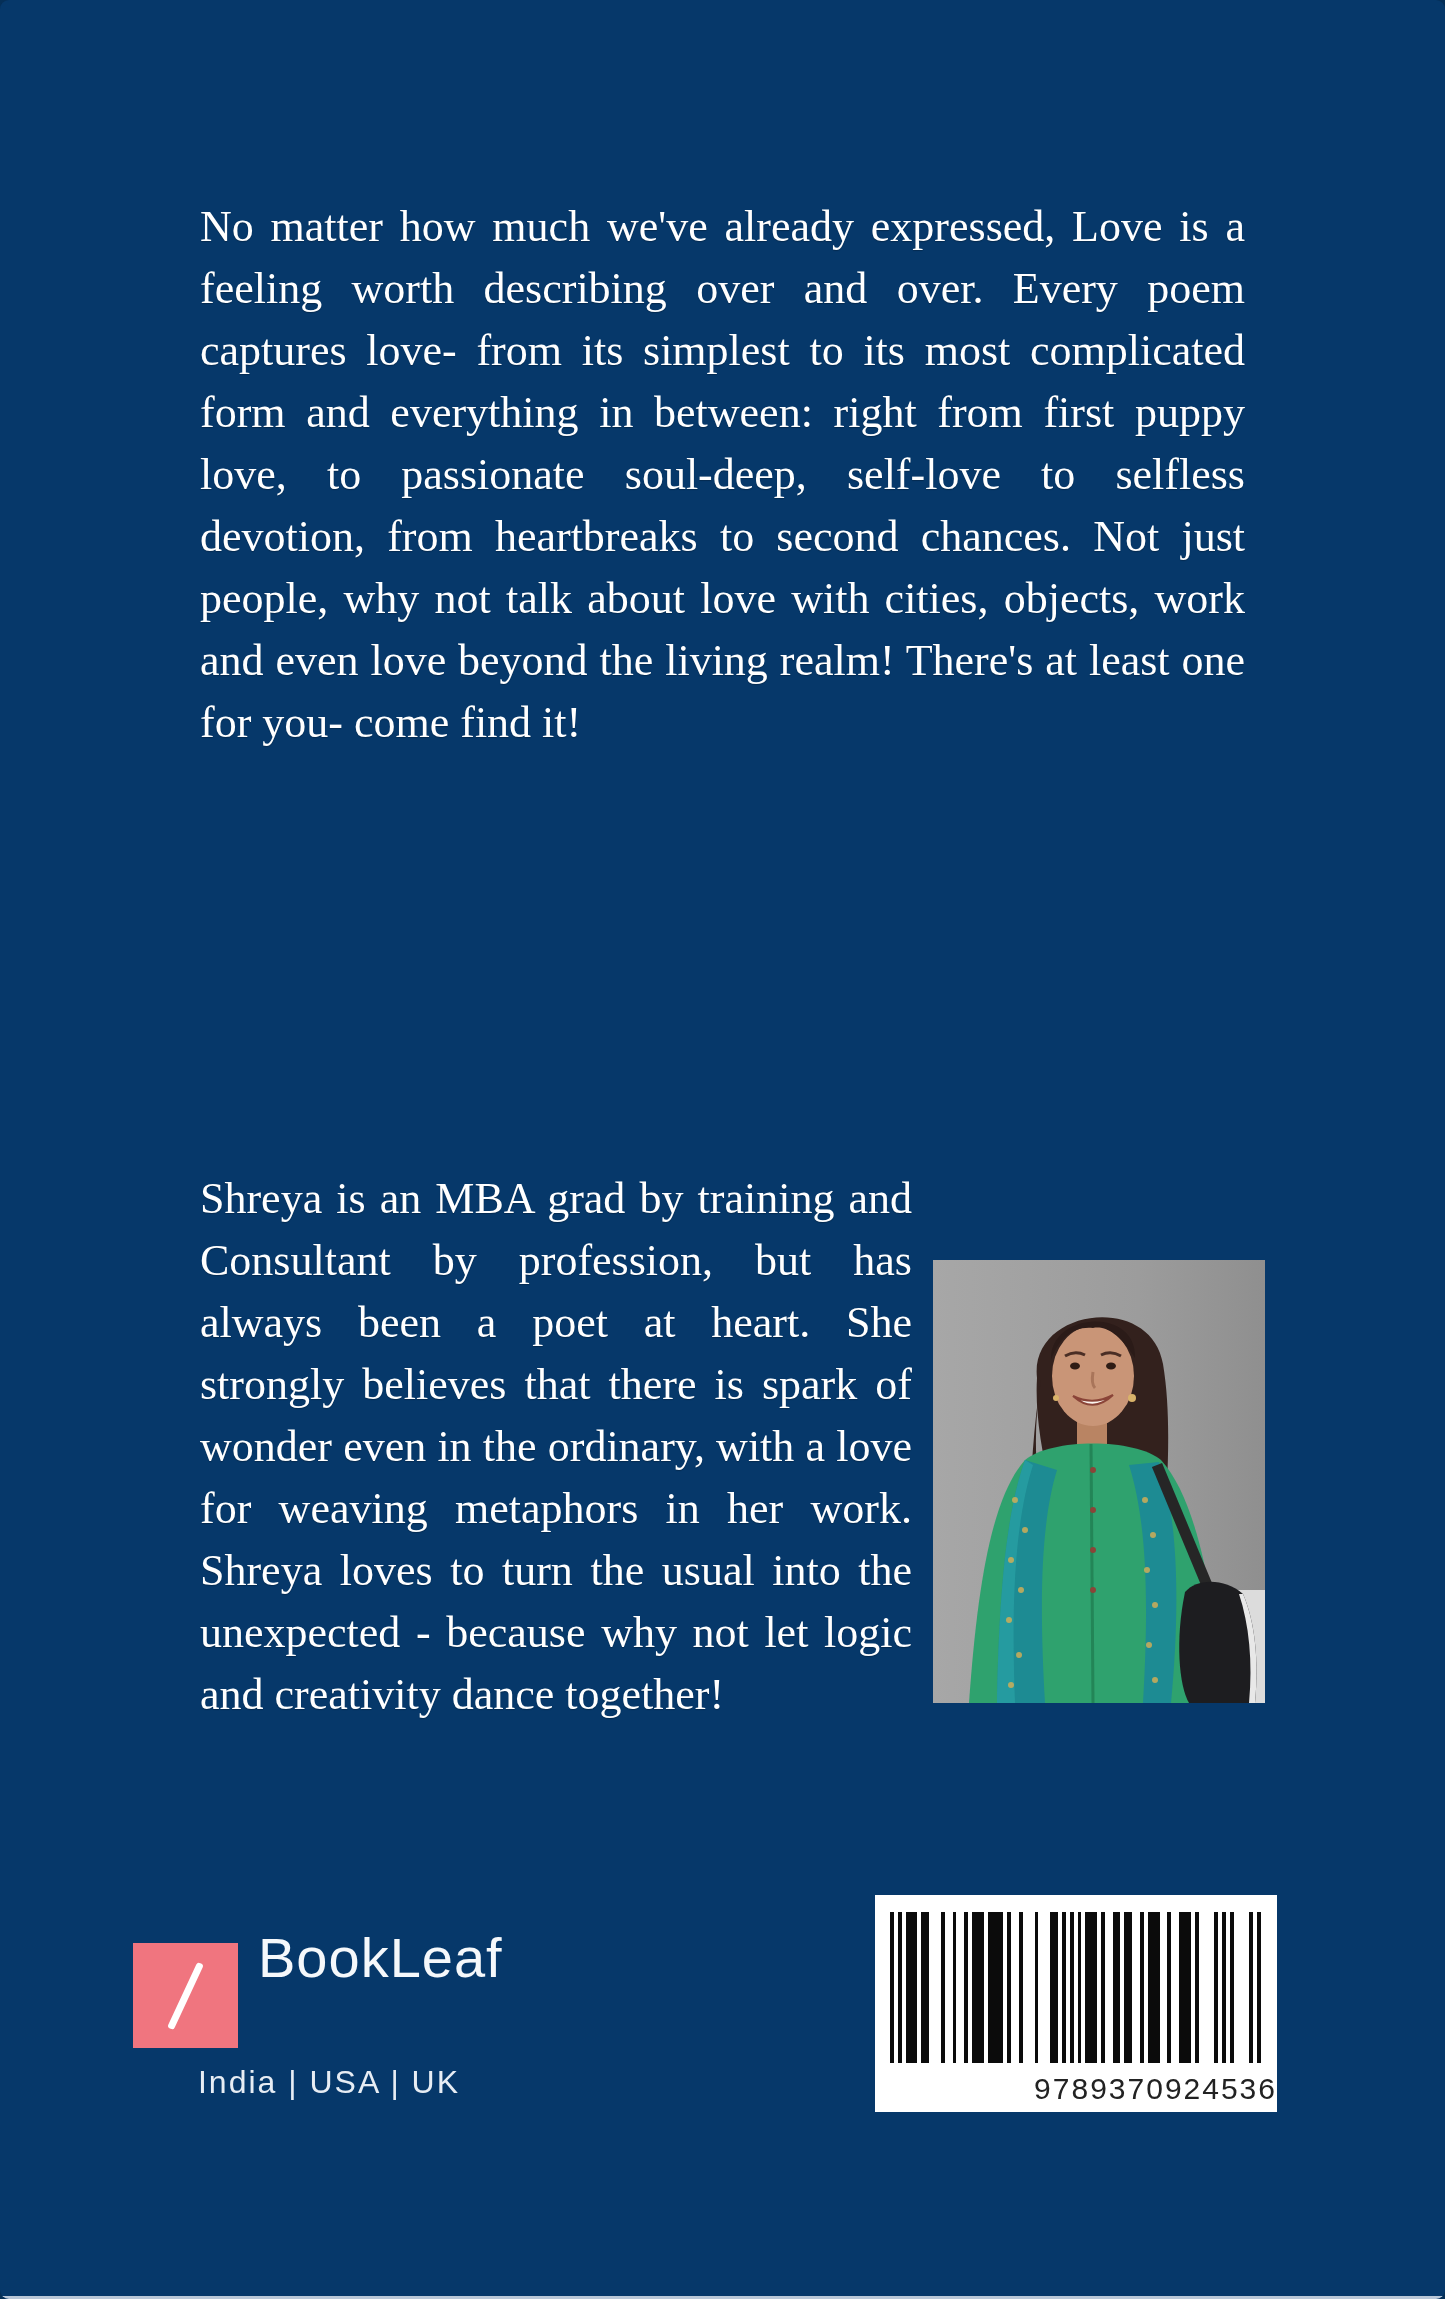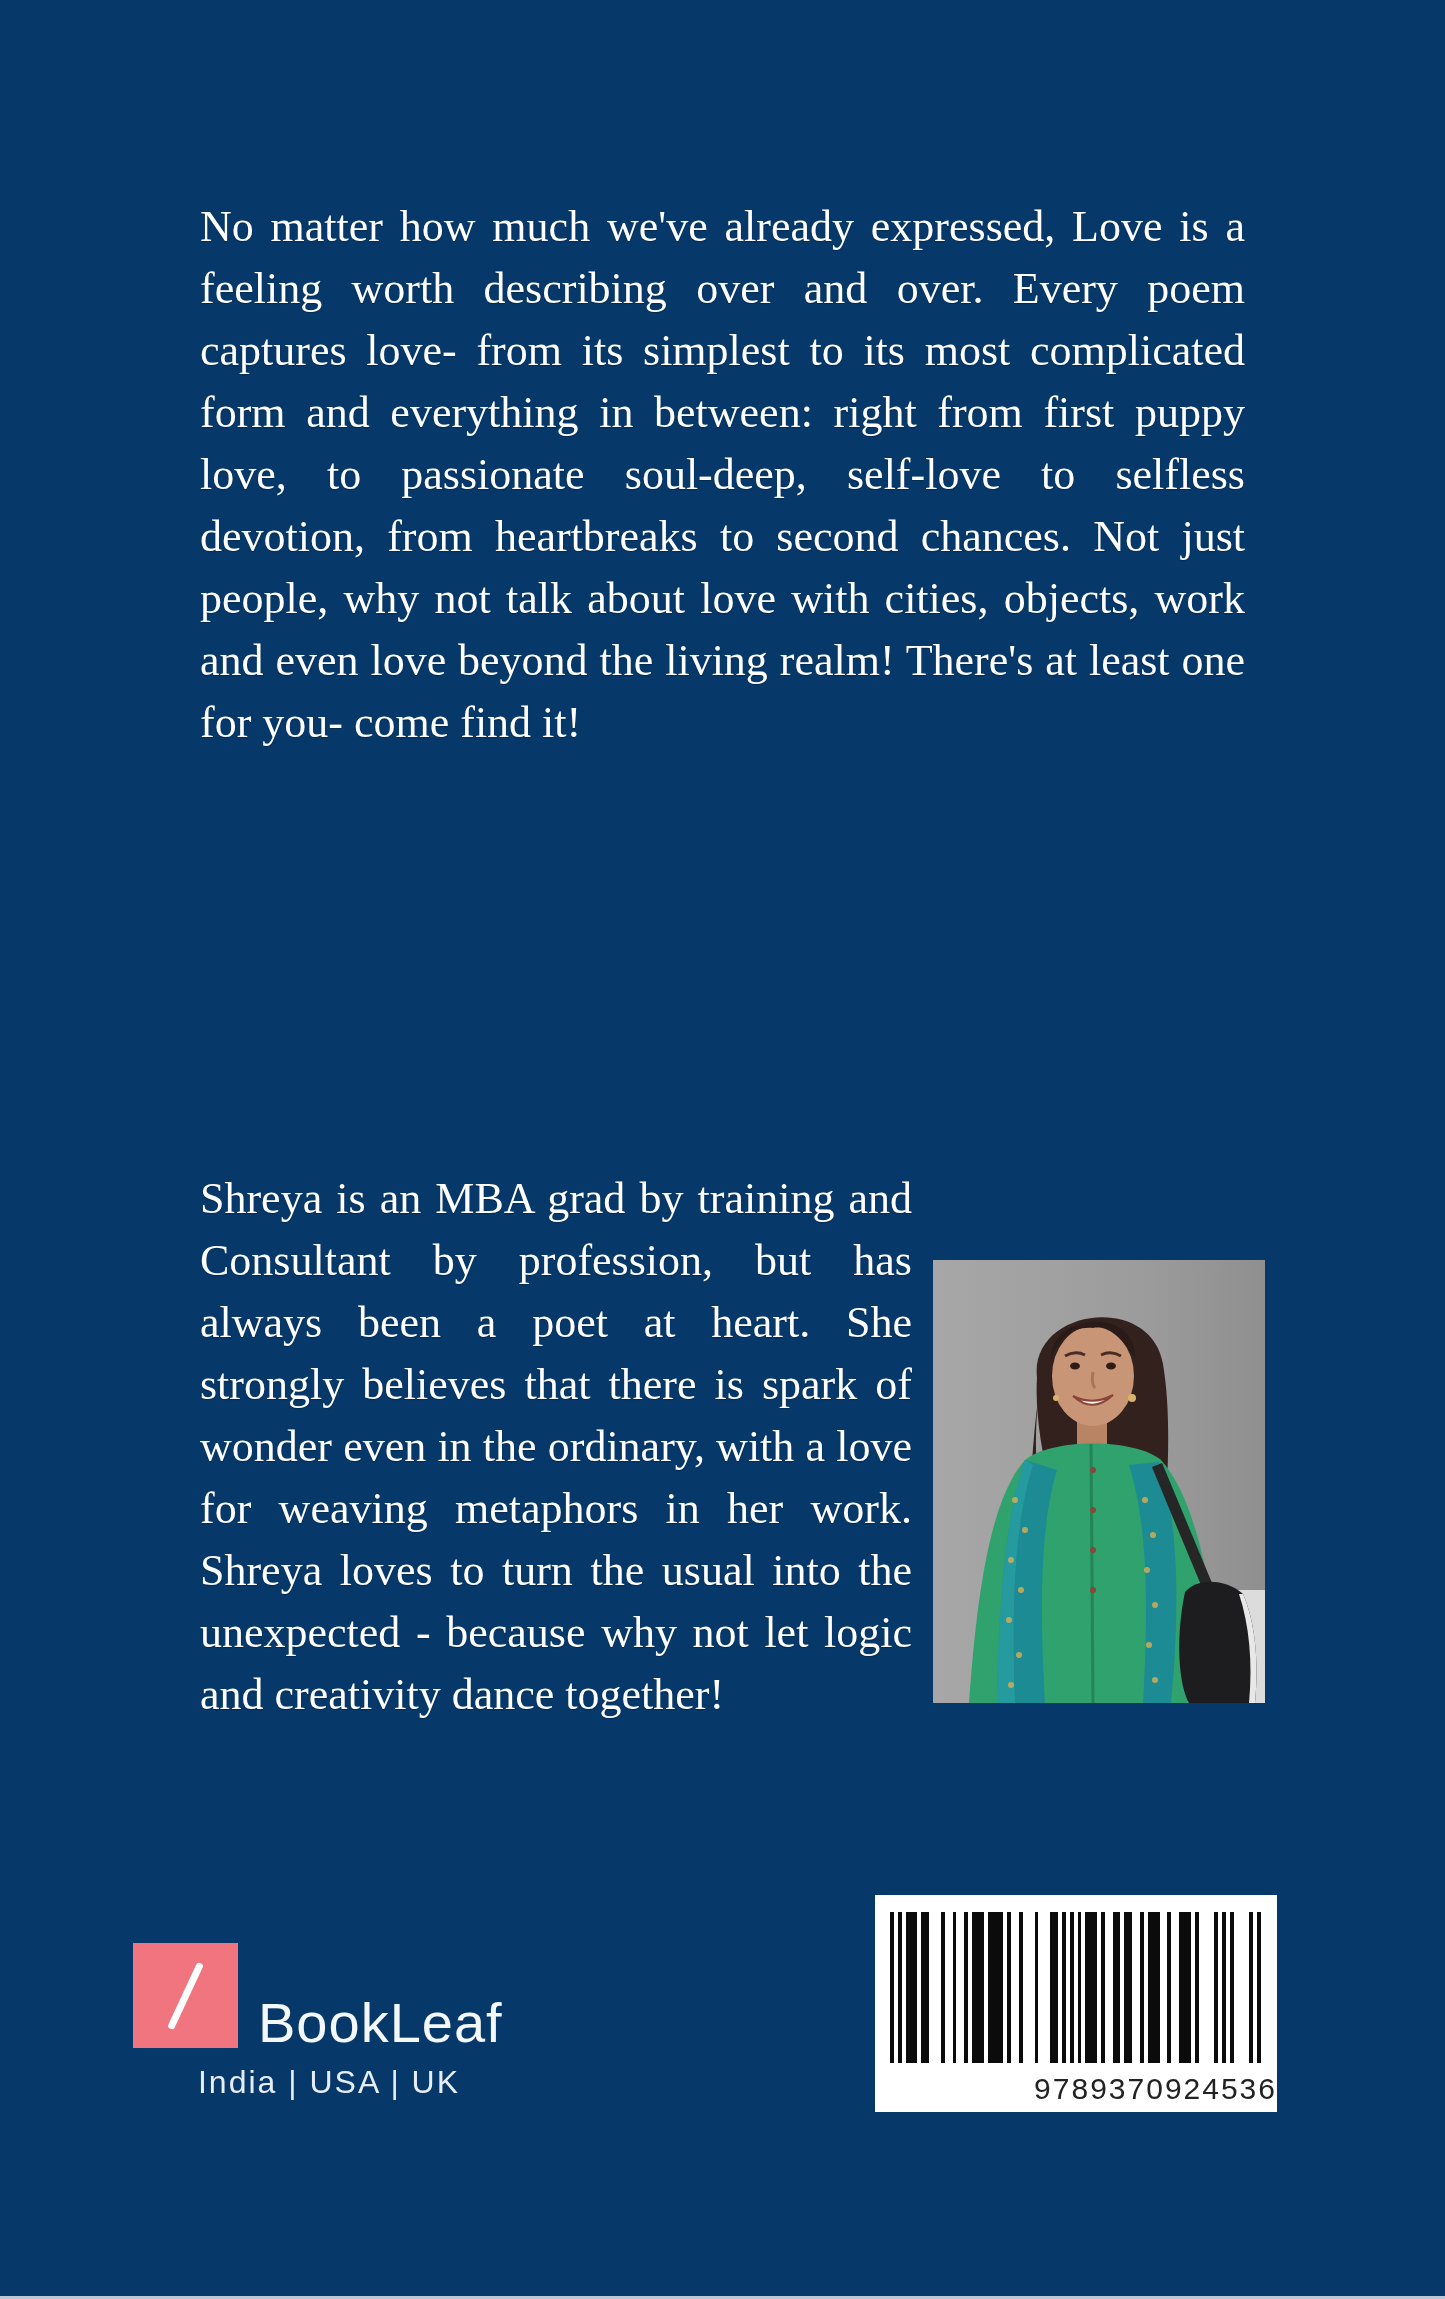--- a/index.html
+++ b/index.html
@@ -2,20 +2,21 @@
 <html><head>
 <meta charset="utf-8">
 <style>
   html,body{margin:0;padding:0;background:#052f57;}
   .page{
     position:relative;
     width:1445px;height:2299px;
     background:#06386a;
     overflow:hidden;
     font-family:"Liberation Serif", serif;
+    border-radius:9px;
   }
   .blurb{
     position:absolute;left:200px;top:196px;width:1045px;
     font-size:44px;line-height:62px;color:#ffffff;
     text-align:justify;text-shadow:0 1px 1px rgba(0,0,0,.25);
     margin:0;
   }
   .about-heading{
     position:absolute;left:0;top:1036px;width:100%;
     text-align:center;
@@ -39,21 +40,21 @@
   .logo-square{
     position:absolute;left:133px;top:1943px;width:105px;height:105px;
     background:#f0757f;
   }
   .logo-slash{
     position:absolute;left:49px;top:17px;width:7px;height:72px;
     background:#ffffff;border-radius:3px;
     transform:rotate(25deg);
   }
   .publisher-name{
-    position:absolute;left:258px;top:1993px;
+    position:absolute;left:258px;top:1928px;
     font-family:"Liberation Sans", sans-serif;font-weight:300;
     font-size:56px;line-height:59px;color:#f5f8fb;
     letter-spacing:1px;white-space:nowrap;
   }
   .publisher-regions{
     position:absolute;left:133px;top:2064px;width:392px;
     text-align:center;
     font-family:"Liberation Sans", sans-serif;font-weight:300;
     font-size:32px;color:#e7edf4;letter-spacing:2px;
   }

